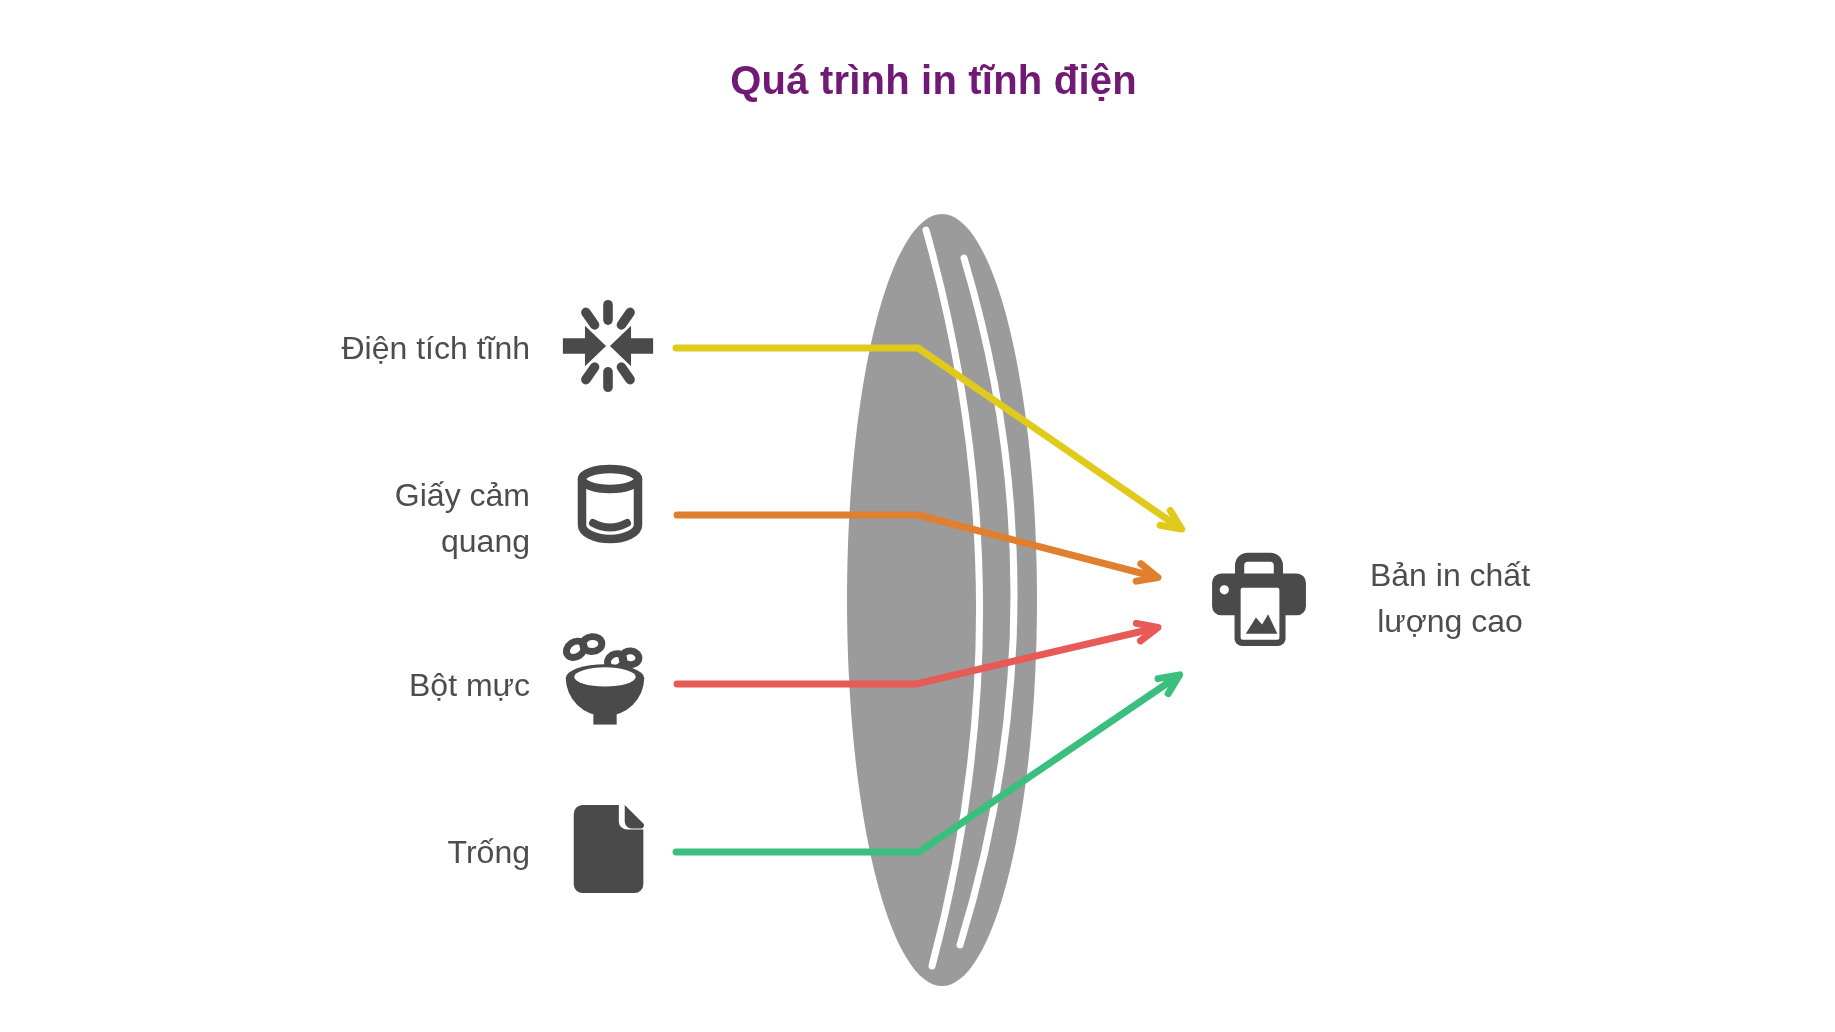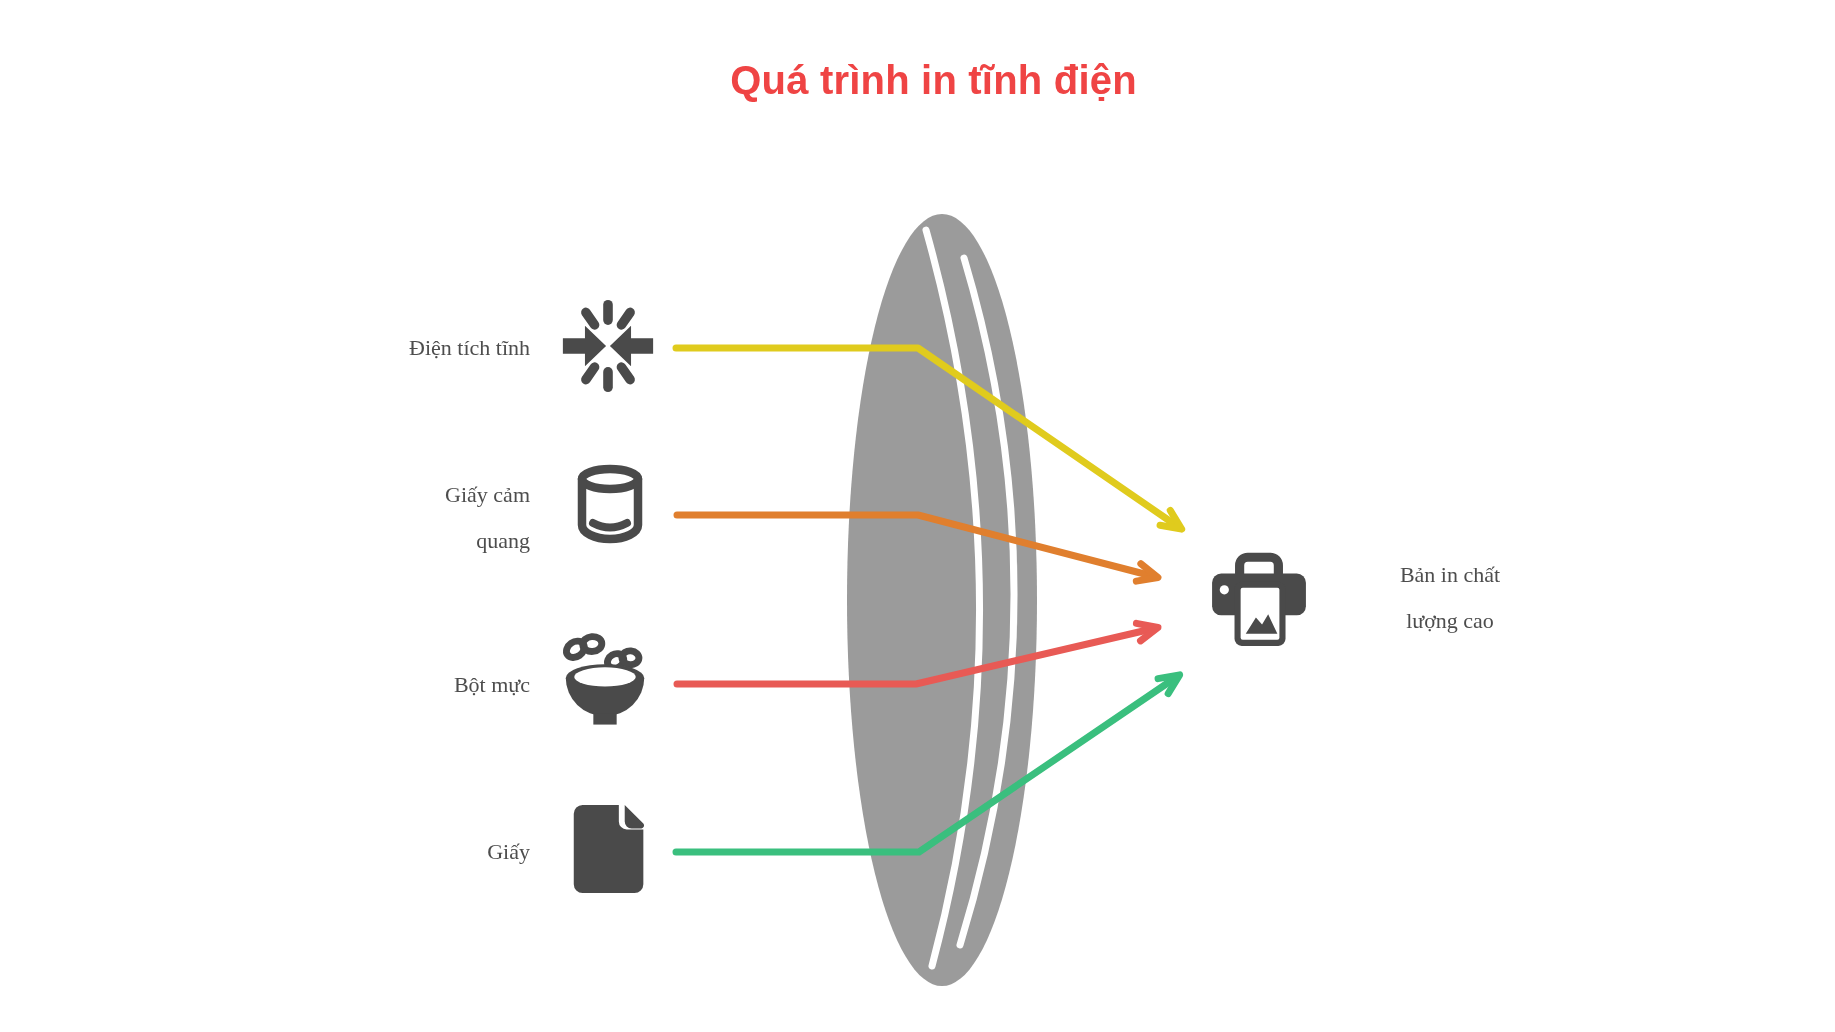--- a/index.html
+++ b/index.html
@@ -3,26 +3,25 @@
 <meta charset="utf-8">
 <style>
   html,body{margin:0;padding:0;background:#fff;}
   .canvas{
     position:relative;width:1835px;height:1032px;background:#fff;overflow:hidden;
     font-family:"Liberation Sans","DejaVu Sans",sans-serif;
   }
   .scene{position:absolute;left:0;top:0;width:1835px;height:1032px;}
   .title{
     position:absolute;top:58px;left:32px;right:0;text-align:center;
-    font-size:40px;font-weight:bold;color:#ef4444;letter-spacing:.2px;
+    font-size:40px;font-weight:bold;color:#701a75;letter-spacing:.2px;
   }
   .side-label{
-    position:absolute;color:#4d4d4d;font-size:22px;line-height:46px;
+    position:absolute;color:#4d4d4d;font-size:32px;line-height:46px;
     white-space:pre-line;
-    font-family:Liberation Serif, serif;
   }
   .left-label{right:1305px;text-align:right;width:320px;}
   .out-label{left:1330px;text-align:center;width:240px;}
   .icon{position:absolute;color:#4a4a4a;}
   .icon svg{display:block;width:100%;height:100%;}
 </style>
 </head>
 <body>
 
 <div class="canvas">
@@ -54,21 +53,21 @@
     <polyline points="676,348 918,348 1180,528" fill="none" stroke-width="7" stroke-linecap="round" stroke-linejoin="round" marker-end="url(#mk0)" stroke="#e0cb1d"></polyline>
     <polyline points="677,515 918,515 1156,577" fill="none" stroke-width="7" stroke-linecap="round" stroke-linejoin="round" marker-end="url(#mk1)" stroke="#e07f2e"></polyline>
     <polyline points="677,684 916,684 1156,628" fill="none" stroke-width="7" stroke-linecap="round" stroke-linejoin="round" marker-end="url(#mk2)" stroke="#e85a55"></polyline>
     <polyline points="676,852 919,852 1178,676" fill="none" stroke-width="7" stroke-linecap="round" stroke-linejoin="round" marker-end="url(#mk3)" stroke="#3abf7e"></polyline>
   </svg>
 
   <div class="side-label left-label" style="top:325px;">Điện tích tĩnh</div>
   <div class="side-label left-label" style="top:472px;">Giấy cảm
 quang</div>
   <div class="side-label left-label" style="top:662px;">Bột mực</div>
-  <div class="side-label left-label" style="top:829px;">Giấy</div>
+  <div class="side-label left-label" style="top:829px;">Trống</div>
 
   <div class="icon" style="left:560px;top:298px;width:96px;height:96px;">
     <svg viewBox="0 0 100 100">
       <g stroke="currentColor" stroke-width="10" stroke-linecap="round">
         <line x1="50" y1="7" x2="50" y2="23"></line>
         <line x1="27" y1="15" x2="36" y2="28"></line>
         <line x1="73" y1="15" x2="64" y2="28"></line>
         <line x1="50" y1="77" x2="50" y2="93"></line>
         <line x1="27" y1="85" x2="36" y2="72"></line>
         <line x1="73" y1="85" x2="64" y2="72"></line>

